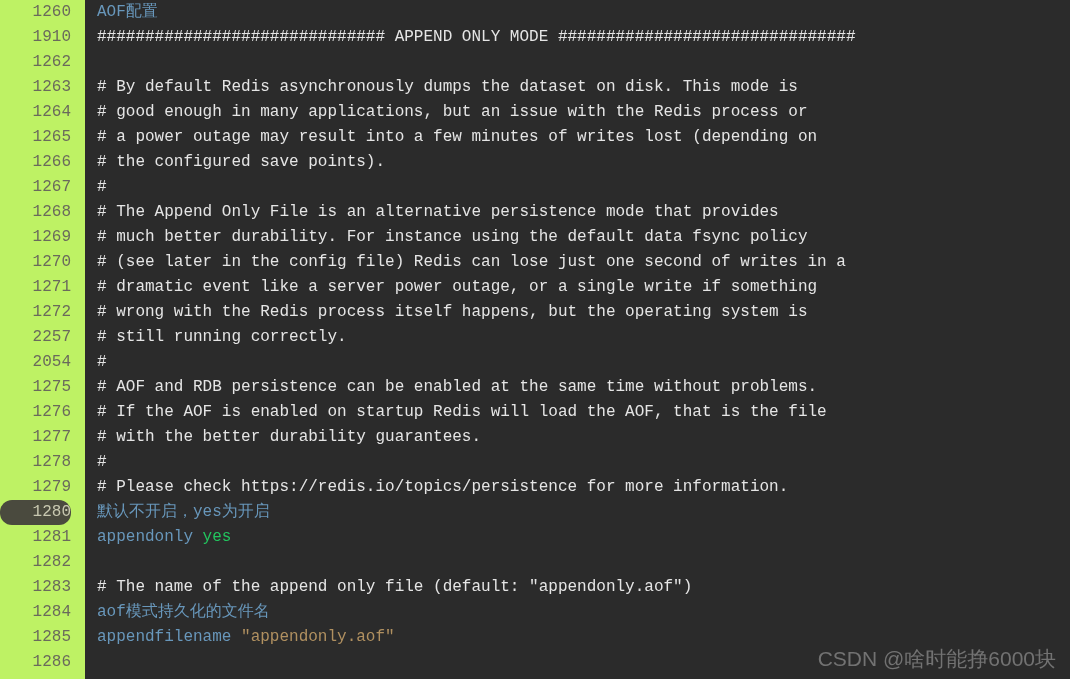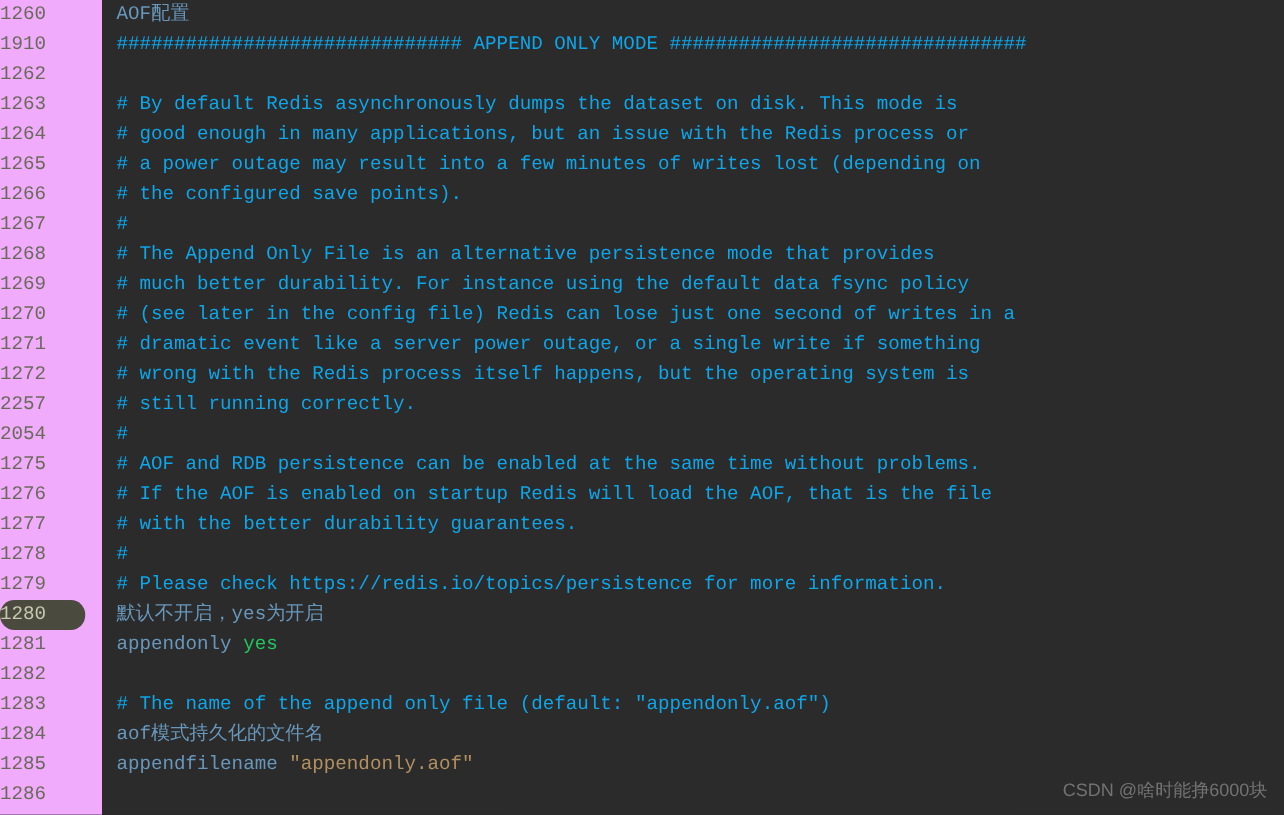--- a/index.html
+++ b/index.html
@@ -15,51 +15,51 @@
     position: relative;
   }
   .editor {
     display: flex;
     width: 100%;
     height: 100%;
   }
   .gutter {
     width: 85px;
     padding-right: 14px;
-    text-align: left;
+    text-align: right;
     color: #6a6a5c;
-    background: #f0abfc;
+    background: #bef264;
     user-select: none;
     flex-shrink: 0;
   }
   .code {
     flex: 1;
     padding-left: 12px;
     white-space: pre;
   }
   .line {
     height: 25px;
     display: block;
   }
   .gutter .highlight {
     background: #4a4a3e;
     color: #c8c8b0;
     border-radius: 12px;
   }
   .keyword { color: #6897bb; }
   .config  { color: #22c55e; }
   .string  { color: #b09060; }
-  .comment { color: #0ea5e9; }
+  .comment { color: #e5e5e5; }
   .watermark {
     position: absolute;
     right: 14px;
     bottom: 8px;
     color: #8a8a8a;
     font-family: sans-serif;
-    font-size: 15px;
+    font-size: 21px;
     opacity: 0.75;
     pointer-events: none;
   }
 </style>
 </head>
 <body>
 
 <div class="editor">
   <div class="gutter">
       <div class="line">1260</div>

